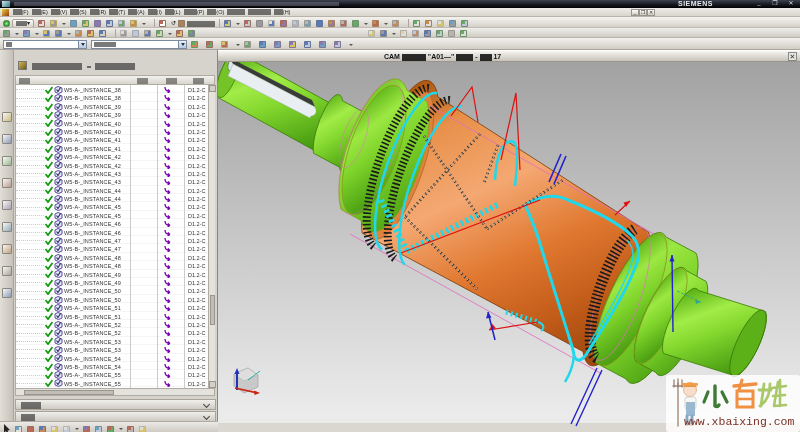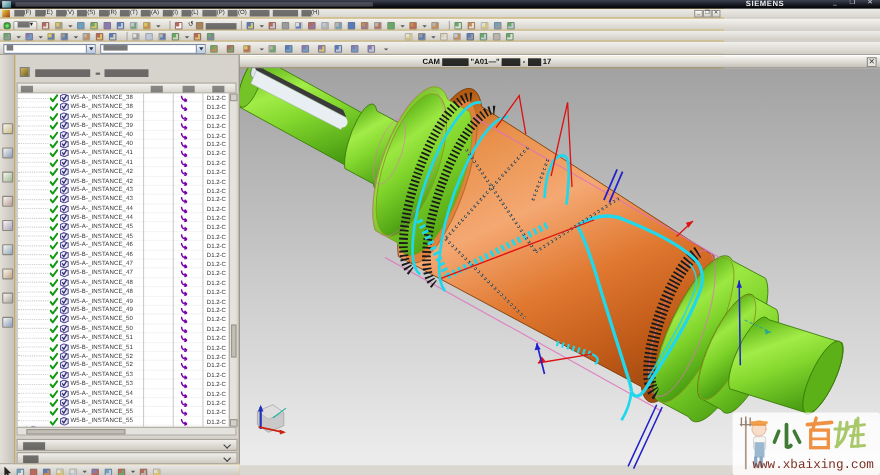--- a/index.html
+++ b/index.html
@@ -1,15 +1,15 @@
 <!DOCTYPE html>
 <html><head><meta charset="utf-8"><style>
 * { margin:0; padding:0; box-sizing:border-box; }
 html,body { width:800px; height:432px; overflow:hidden; font-family:"Liberation Sans",sans-serif; }
-#app { position:relative; width:658px; height:432px; background:#eab308; }
+#app { position:relative; width:658px; height:432px; background:#fef9c3; }
 .ic { display:inline-block; border:1px solid rgba(110,110,110,0.38); border-radius:1px; vertical-align:middle; }
 .dr { display:inline-block; width:0; height:0; border-left:2px solid transparent; border-right:2px solid transparent; border-top:2.5px solid #555; margin:0 4px 0 0; vertical-align:middle; }
 .sep { display:inline-block; width:1px; height:9px; background:#aaa69e; margin:0 4px; vertical-align:middle; }
 #tbar { position:absolute; left:0; top:0; width:800px; height:8px; background:linear-gradient(#3c4250,#14161e 60%,#000); }
 #tbar .logo { position:absolute; left:2px; top:1px; width:8px; height:6px; background:linear-gradient(135deg,#d8e8e8,#2a7a8a); }
 #tbar .ttxt { position:absolute; left:14px; top:2px; width:325px; height:4px; background:rgba(140,140,155,0.4); }
 #tbar .siemens { position:absolute; left:678px; top:0px; color:#e8e8e8; font-size:7px; font-weight:bold; letter-spacing:0.5px; }
 #tbar .wb { position:absolute; top:1px; width:10px; height:6px; color:#ddd; font-size:6px; line-height:5px; text-align:center; }
 #mbar { position:absolute; left:0; top:8px; width:800px; height:9px; background:linear-gradient(#ecebe7,#d8d5cd); border-bottom:1px solid #b8b4ac; font-size:6px; line-height:8px; overflow:hidden; }
 #mbar .mi { display:inline-block; margin:0 1.5px 0 1.5px; }

